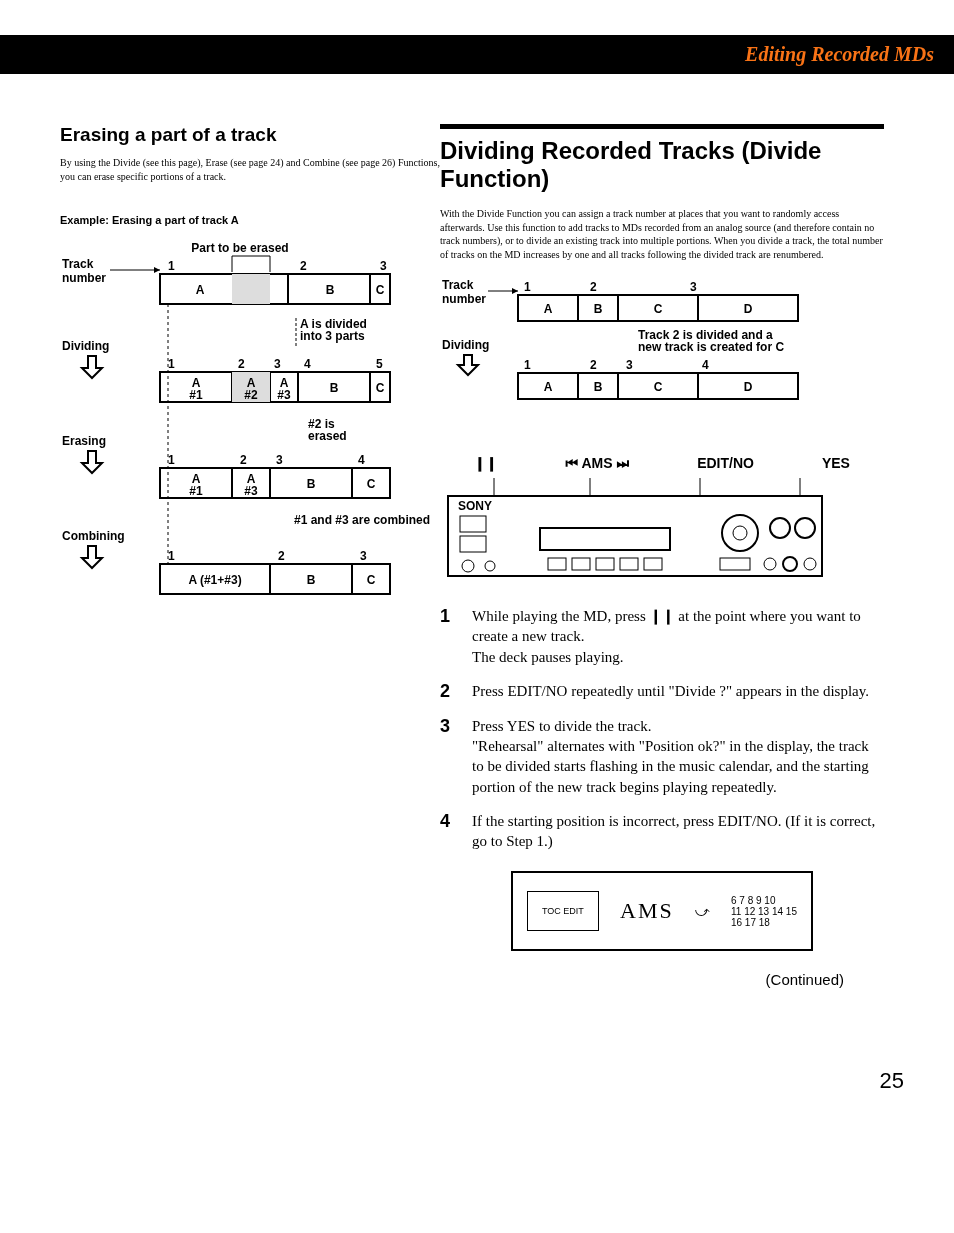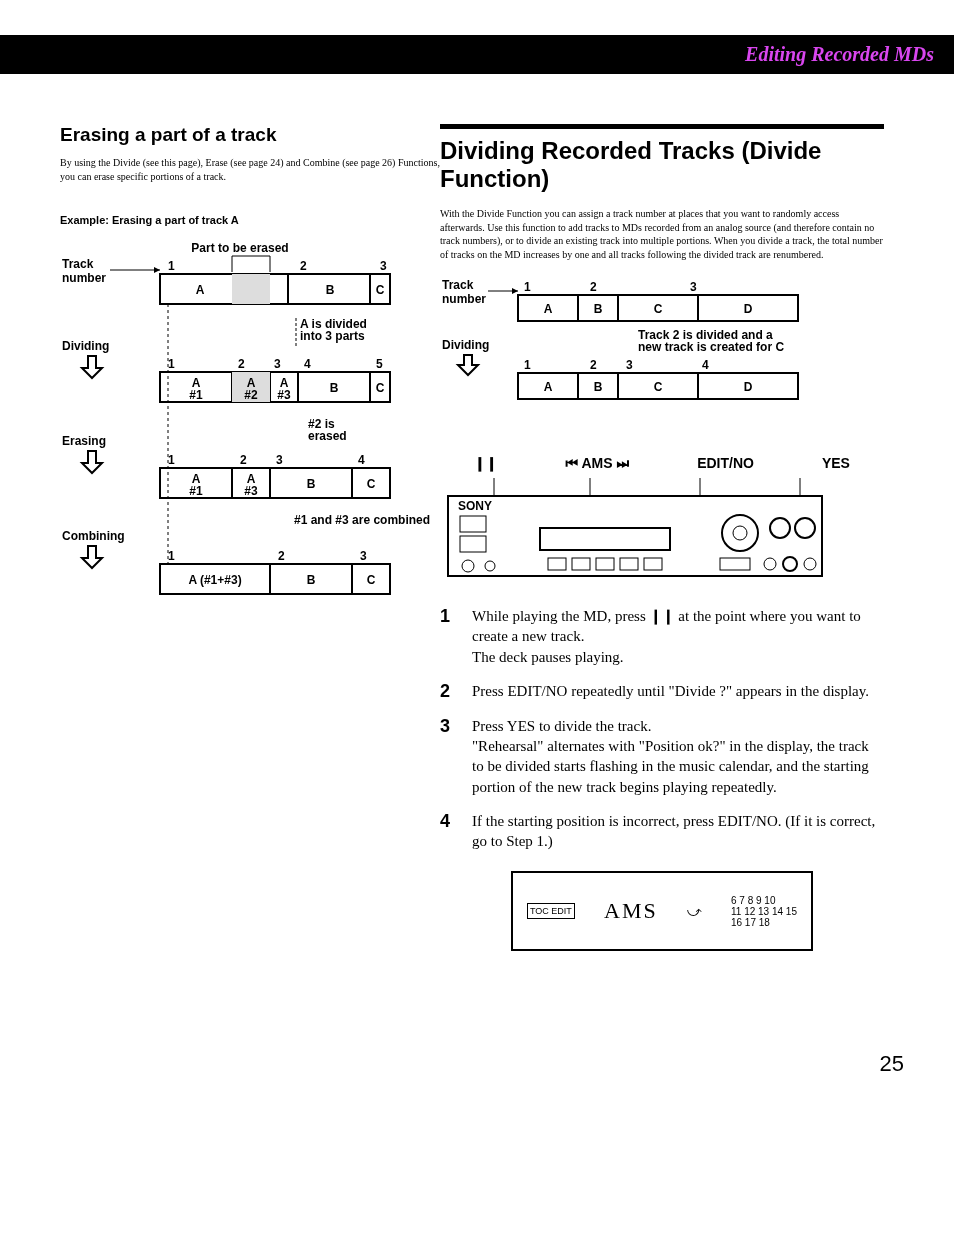--- a/index.html
+++ b/index.html
@@ -1,16 +1,16 @@
 <!DOCTYPE html>
 <html><head>
 <meta charset="utf-8">
 <style>
 body{margin:0;padding:0;background:#fff;font-family:Georgia,'Times New Roman',serif;color:#000;width:954px}
-.black-bar{background:#000;color:#d946ef;font-style:italic;font-weight:bold;padding:8px 20px;text-align:right;font-size:20px;margin:35px 0 50px 0}
+.black-bar{background:#000;color:#f97316;font-style:italic;font-weight:bold;padding:8px 20px;text-align:right;font-size:20px;margin:35px 0 50px 0}
 .page{display:flex;padding:0 70px 40px 60px}
 .col{flex:1}
 .col-l{flex:0 0 380px}
 .col-r{flex:1}
 h3.sub{font-family:Arial,sans-serif;font-weight:bold;font-size:19px;margin:0 0 10px 0}
 h2.main{font-family:Arial,sans-serif;font-weight:700;font-size:24px;margin:0 0 15px 0;border-top:5px solid #000;padding-top:8px;line-height:1.15}
 p{font-size:10px;line-height:1.35;margin:0 0 14px 0}
 .ex{font-family:Arial,sans-serif;font-weight:bold;font-size:11px;margin:31px 0 14px 0}
 .diagram{font-family:Arial,sans-serif;font-size:12px;font-weight:bold}
 .diagram svg{display:block}
@@ -215,24 +215,25 @@
           <div class="step-num">3</div>
           <div class="step-txt">Press YES to divide the track.<br>"Rehearsal" alternates with "Position ok?" in the display, the track to be divided starts flashing in the music calendar, and the starting portion of the new track begins playing repeatedly.</div>
         </div>
         <div class="step">
           <div class="step-num">4</div>
           <div class="step-txt">If the starting position is incorrect, press EDIT/NO. (If it is correct, go to Step 1.)</div>
         </div>
       </div>
 
   <div class="display-img">
-    <span style="font-size:9px;border:1px solid #000;padding:2px">TOC EDIT</span>
+    <span style="font-size:9px;border:1px solid #000;padding:14px">TOC EDIT</span>
     <span style="font-size:22px;letter-spacing:2px;font-family:Liberation Serif, serif">AMS</span>
     <span style="font-size:14px">⤻</span>
     <span style="font-size:10px;white-space:pre-line;line-height:1.1">6 7 8 9 10
 11 12 13 14 15
 16 17 18</span>
   </div>
 
+  <div class="cont">(Continued)</div>
 </div>
 </div>
 
 <div class="pagenum">25</div>
 
 </body></html>

